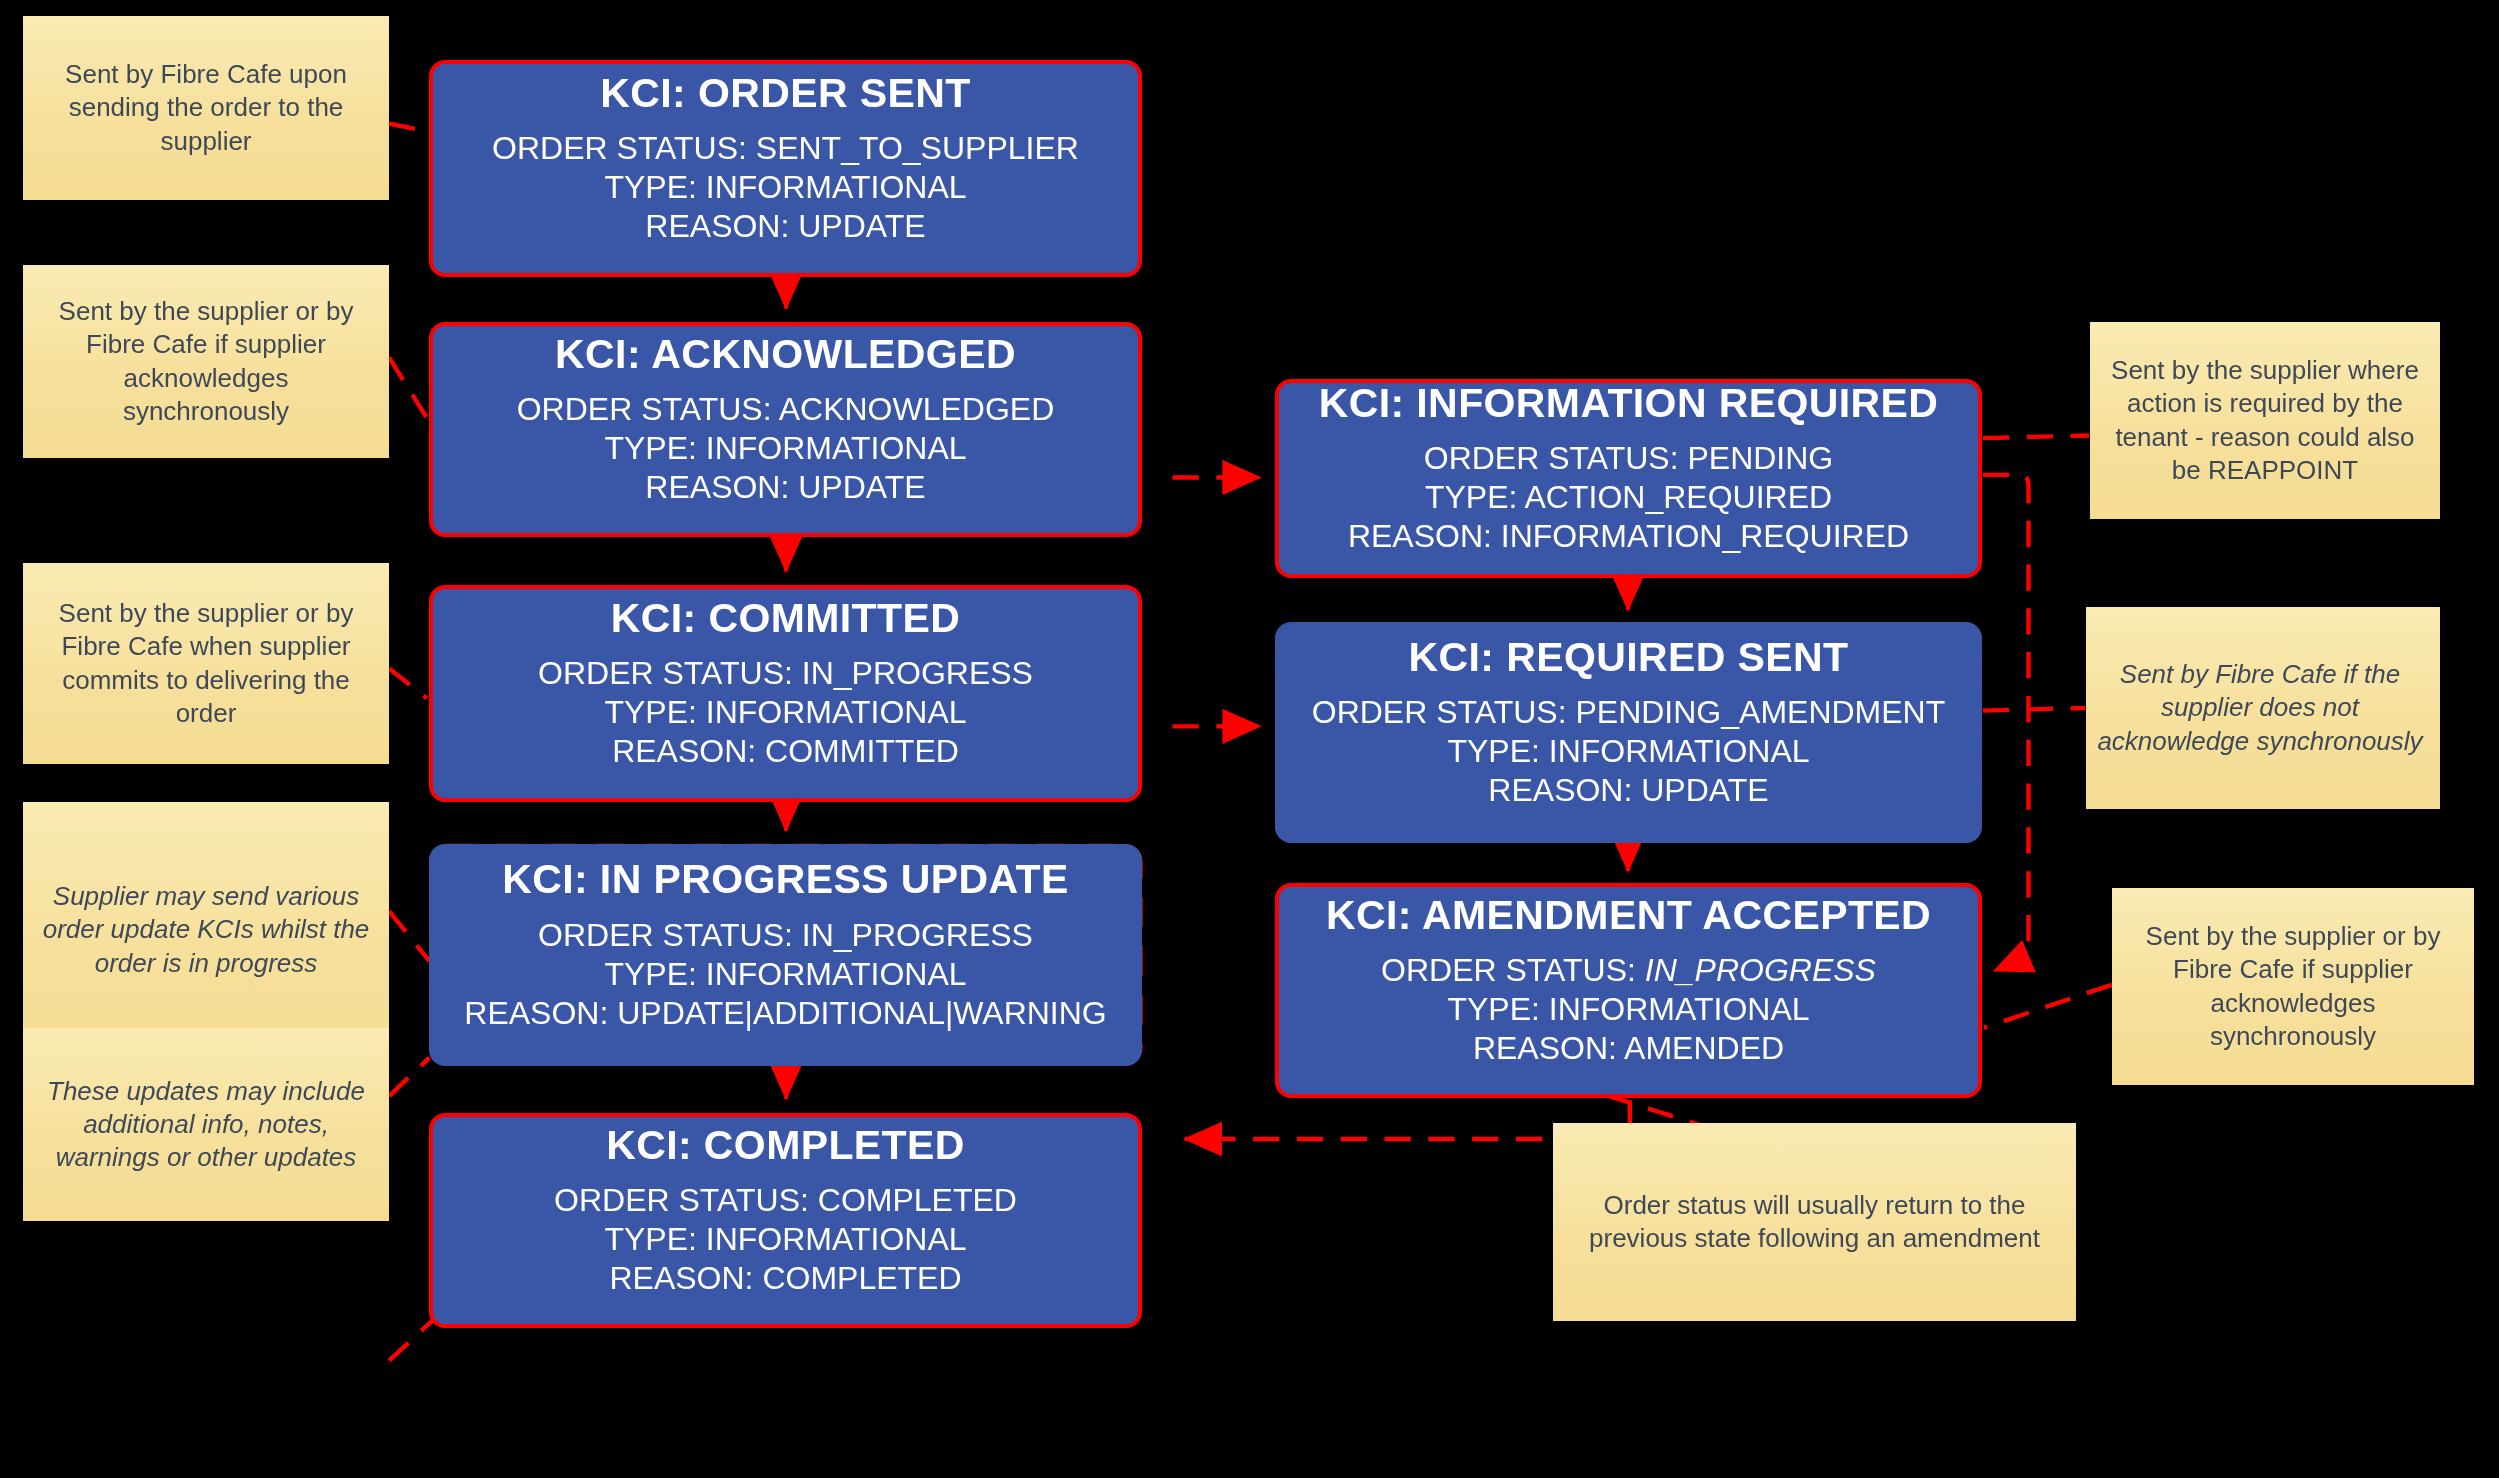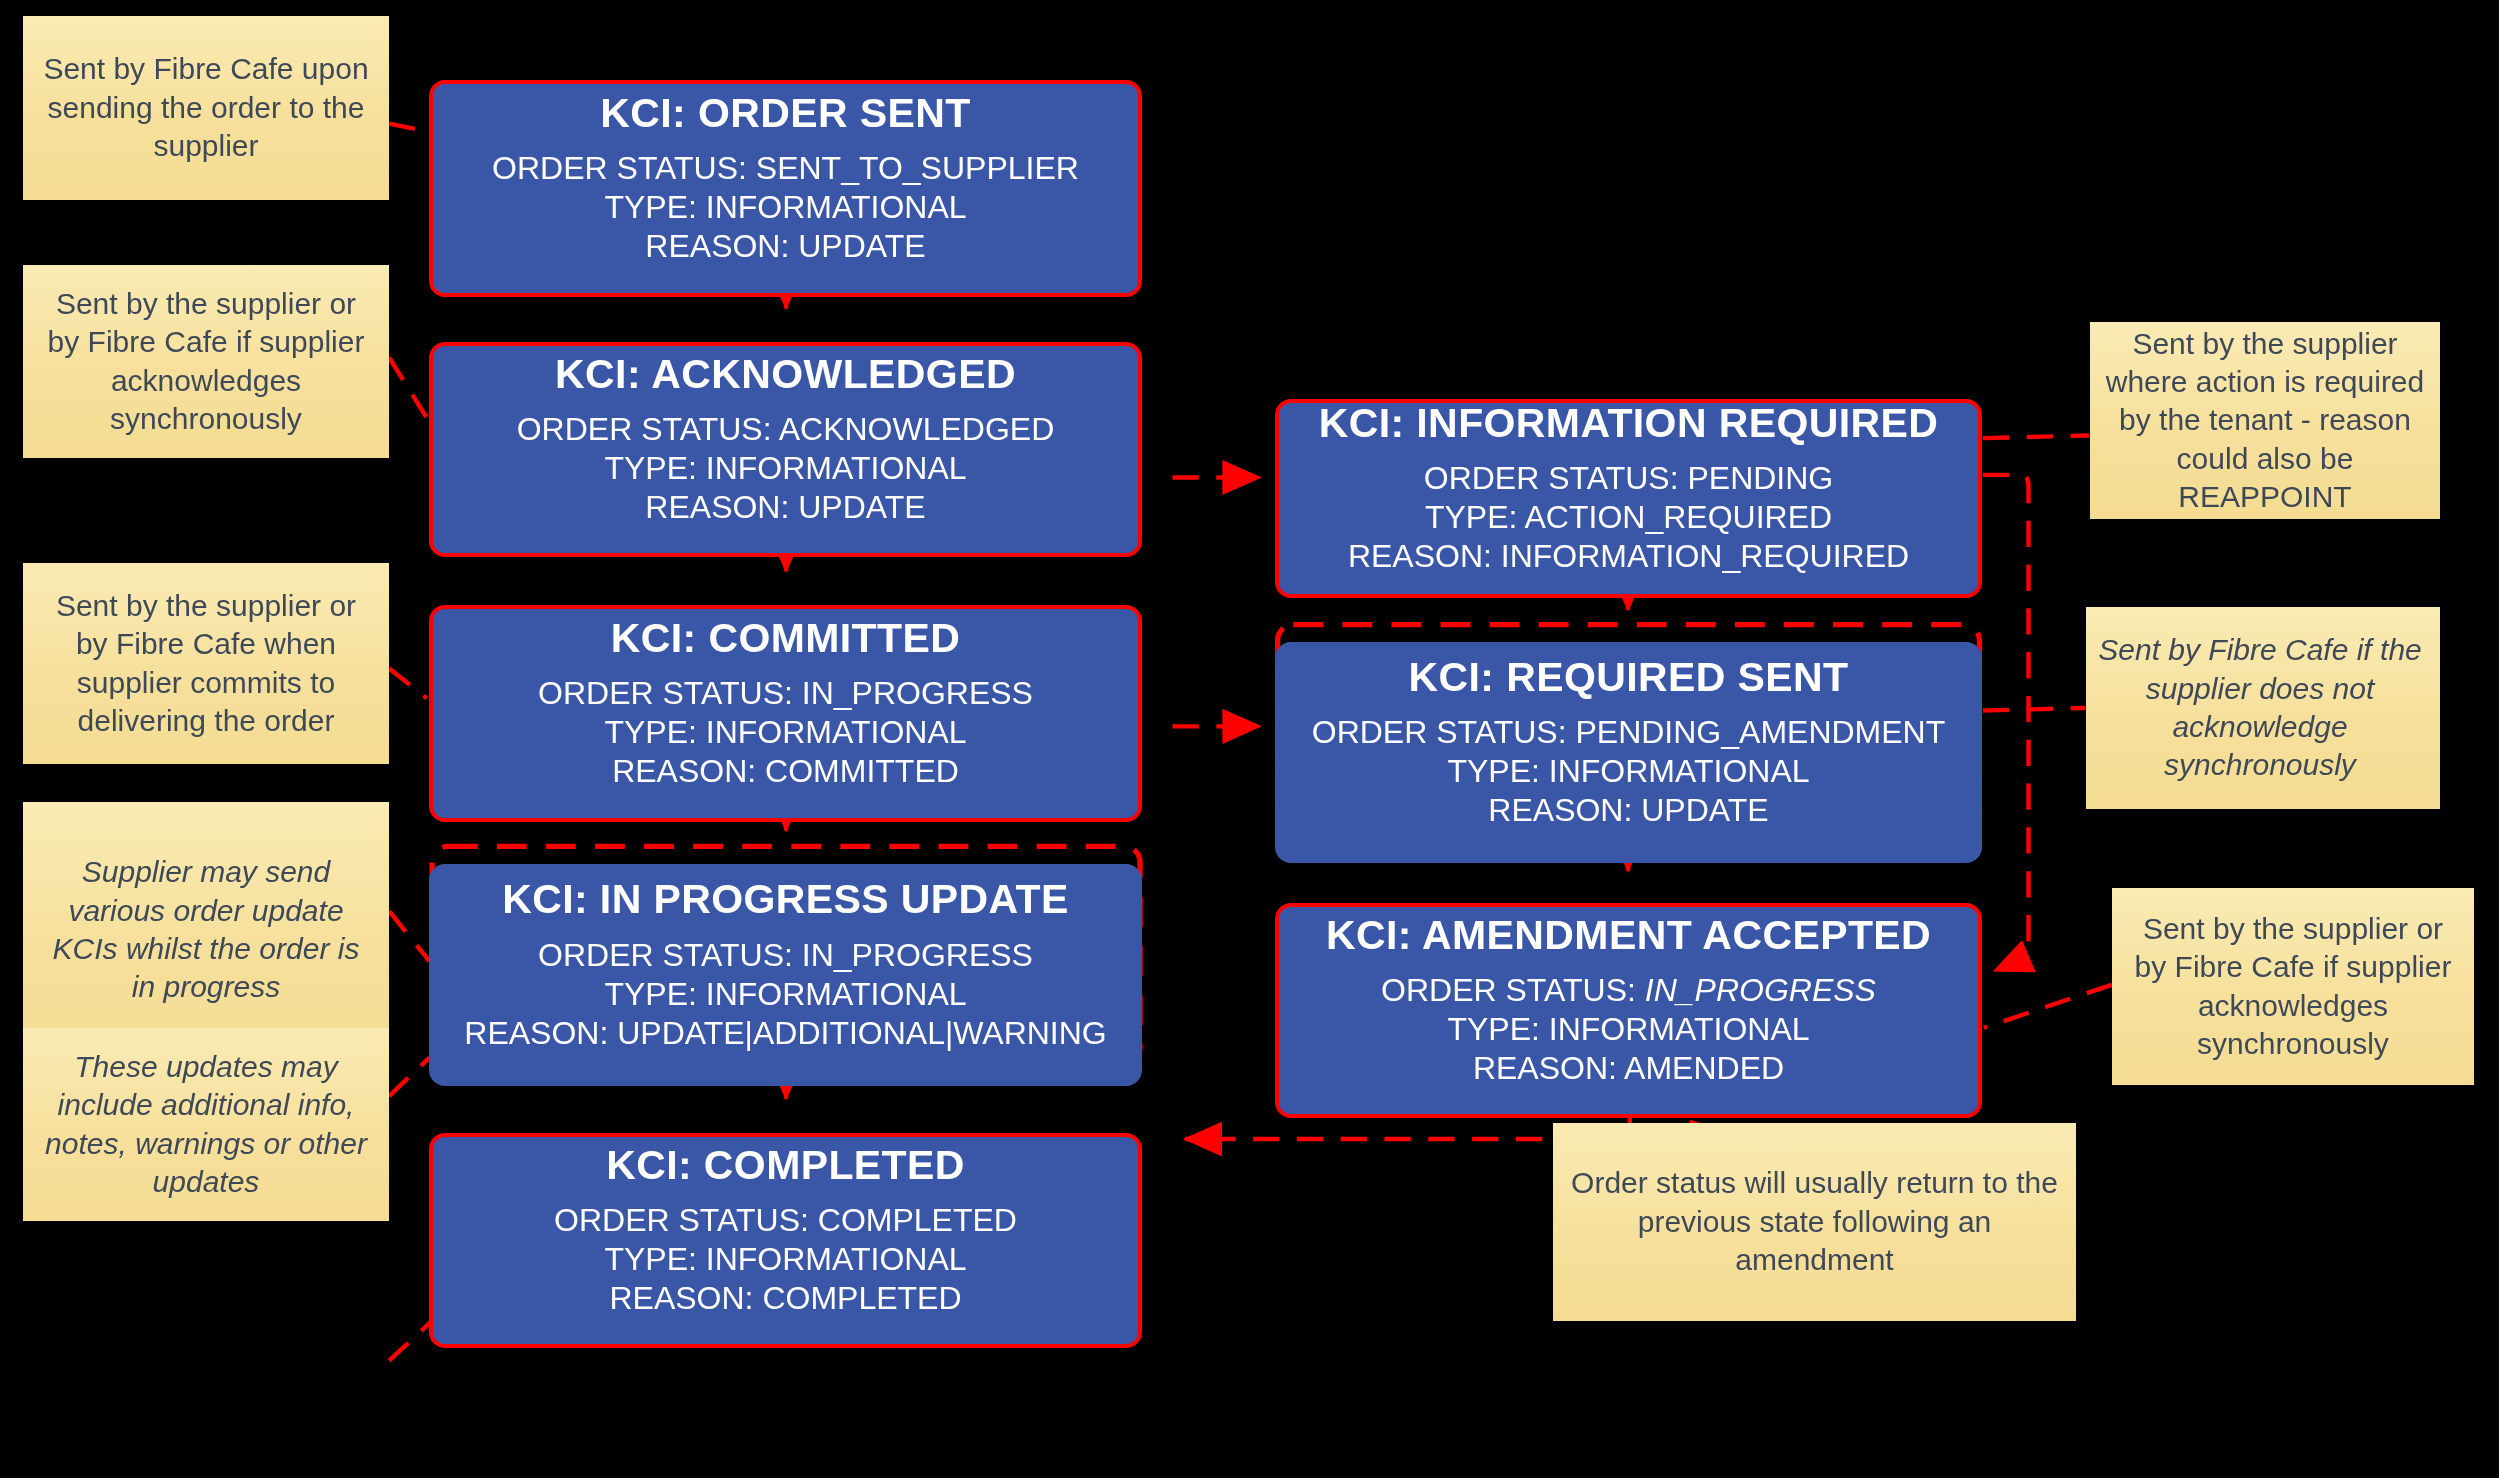--- a/index.html
+++ b/index.html
@@ -2,30 +2,30 @@
 <html style="font-size:14px"><head>
 <meta charset="utf-8">
 <style>
   html,body{margin:0;padding:0;background:#000;}
   body{width:2500px;height:1479px;position:relative;overflow:hidden;
        font-family:"Liberation Sans", sans-serif;}
   #canvas{position:absolute;left:0;top:0;width:2500px;height:1479px;background:#000;}
 
   .node{position:absolute;background:#3A56A7;border:4.4px solid #FF0000;border-radius:16px;
         color:#fff;text-align:center;display:flex;flex-direction:column;
-        justify-content:center;align-items:center;box-sizing:border-box;padding:8.8px 12.3px 30px 12.3px;margin-top:20px;}
+        justify-content:center;align-items:center;box-sizing:border-box;padding:8.8px 12.3px 30px 12.3px;}
   .node.dashed{border-color:transparent;} 
   .node-title{font-size:41px;font-weight:700;letter-spacing:0.4px;margin-bottom:12.3px;white-space:nowrap;}
   .node-line{font-size:32px;line-height:1.22;white-space:nowrap;}
   .italic{font-style:italic;}
 
   .note{position:absolute;background:linear-gradient(180deg,#FAEBB4 0%,#F6E09C 55%,#F4DC92 100%);
         color:#3E4857;text-align:center;display:flex;justify-content:center;align-items:center;
         box-sizing:border-box;padding:10.5px 14px;}
-  .note-text{font-size:30px;line-height:1.28;margin:0;}
+  .note-text{font-size:26px;line-height:1.28;margin:0;}
   .note.italic .note-text{font-style:italic;}
 
   #connector-layer{position:absolute;left:0;top:0;width:2500px;height:1479px;pointer-events:none;}
   .c-solid{stroke:#FF0000;stroke-width:5;fill:none;}
   .c-dash{stroke:#FF0000;stroke-width:5;fill:none;stroke-dasharray:30 20;}
   .c-boxdash{stroke:#FF0000;stroke-width:6;fill:none;stroke-dasharray:34 22;}
 </style>
 </head>
 <body>
 

